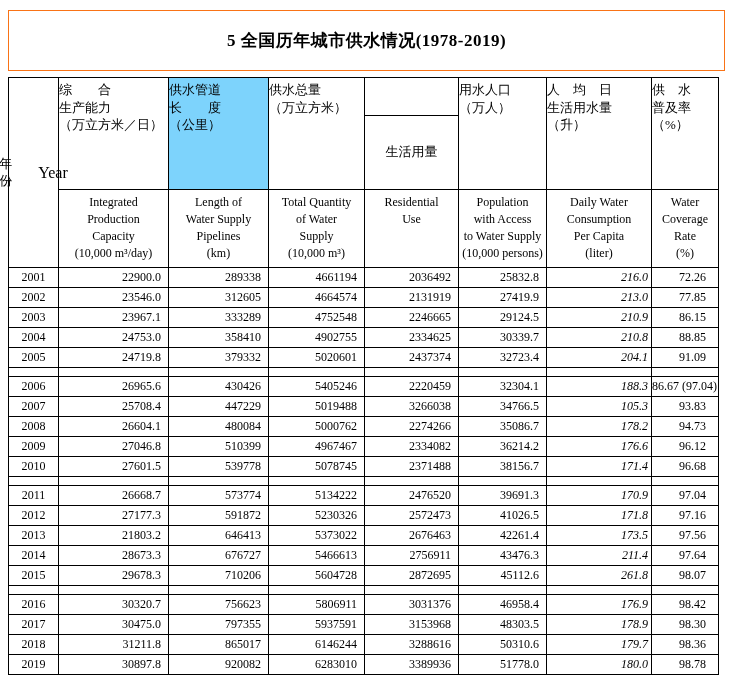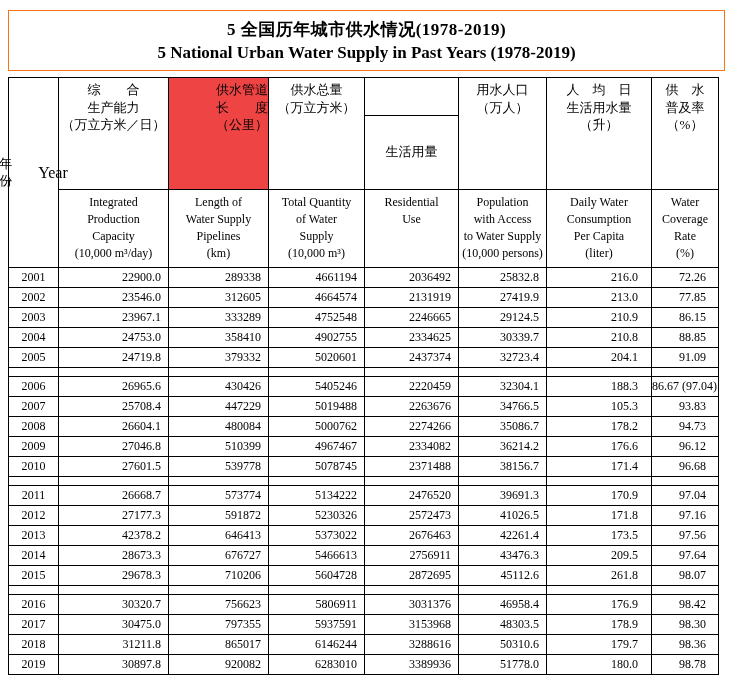--- a/index.html
+++ b/index.html
@@ -38,21 +38,21 @@
     font-weight: normal;
     box-sizing: border-box;
   }
   
   tr.zh-row th {
     font-size: 13px;
     line-height: 1.35;
     height: 59px;
     vertical-align: top;
     padding-top: 3px;
-    text-align: center;
+    text-align: left;
     white-space: pre-line;
     margin-top: 8px;
   }
   tr.en-row th {
     font-size: 12px;
     line-height: 1.42;
     height: 78px;
     vertical-align: top;
     padding-top: 4px;
     text-align: center;
@@ -75,42 +75,41 @@
   .split-label {
     height: 38px;
     display: flex; align-items: center; justify-content: center;
     font-size: 13px;
   }
   
   tr.data-row { height: 20px; }
   tr.data-row td { font-size: 12px; white-space: nowrap; }
   td.c-year { text-align: center; }
   td.c-num  { text-align: right; padding-right: 7px; }
-  td.col6   { padding-right: 13px; }
+  td.col6   { padding-right: 3px; font-style: italic; }
   td.col7   { padding-right: 12px; }
   td.long   { padding-right: 1px; font-size: 11px; }
   tr.spacer { height: 9px; }
   
   tr.note-row td {
     height: 26px;
     font-size: 12.5px;
     text-align: left;
     padding-left: 3px;
     white-space: nowrap;
     overflow: hidden;
   }
 </style>
 </head>
 <body>
 
 <div class="page">
 
   <div class="title-box">
     <div class="title-zh">5 全国历年城市供水情况(1978-2019)</div>
-    <div class="title-en">5 National Urban Water Supply in Past Years (1978-2019)</div>
   </div>
 
   <table class="data-table">
     <colgroup>
       <col style="width:50px">
         <col style="width:110px">
         <col style="width:100px">
         <col style="width:96px">
       <col style="width:94px">
         <col style="width:88px">
@@ -121,21 +120,21 @@
       <tr class="zh-row">
         <th rowspan="2" class="year-th">
           <div class="year-wrap">
             <div class="year-zh">年份</div>
             <div class="year-en">Year</div>
           </div>
         </th>
         <th>综　　合
 生产能力
 （万立方米／日）</th>
-        <th style="background-color: #ef4444; padding-left: 47px;">供水管道
+        <th style="background-color: #7dd3fc;">供水管道
 长　　度
 （公里）</th>
         <th>供水总量
 （万立方米）</th>
         <th class="split-th">
           <div class="split-top"></div>
           <div class="split-label">生活用量</div>
         </th>
         <th>用水人口
 （万人）</th>
@@ -244,21 +243,21 @@
           <td class="c-num col4">2220459</td>
           <td class="c-num col5">32304.1</td>
           <td class="c-num col6">188.3</td>
           <td class="c-num col7 long">86.67 (97.04)</td>
         </tr>
         <tr class="data-row">
           <td class="c-year">2007</td>
           <td class="c-num col1">25708.4</td>
           <td class="c-num col2">447229</td>
           <td class="c-num col3">5019488</td>
-          <td class="c-num col4">2263676</td>
+          <td class="c-num col4">3266038</td>
           <td class="c-num col5">34766.5</td>
           <td class="c-num col6">105.3</td>
           <td class="c-num col7">93.83</td>
         </tr>
         <tr class="data-row">
           <td class="c-year">2008</td>
           <td class="c-num col1">26604.1</td>
           <td class="c-num col2">480084</td>
           <td class="c-num col3">5000762</td>
           <td class="c-num col4">2274266</td>
@@ -311,36 +310,36 @@
           <td class="c-num col1">27177.3</td>
           <td class="c-num col2">591872</td>
           <td class="c-num col3">5230326</td>
           <td class="c-num col4">2572473</td>
           <td class="c-num col5">41026.5</td>
           <td class="c-num col6">171.8</td>
           <td class="c-num col7">97.16</td>
         </tr>
         <tr class="data-row">
           <td class="c-year">2013</td>
-          <td class="c-num col1">42378.2</td>
+          <td class="c-num col1">21803.2</td>
           <td class="c-num col2">646413</td>
           <td class="c-num col3">5373022</td>
           <td class="c-num col4">2676463</td>
           <td class="c-num col5">42261.4</td>
           <td class="c-num col6">173.5</td>
           <td class="c-num col7">97.56</td>
         </tr>
         <tr class="data-row">
           <td class="c-year">2014</td>
           <td class="c-num col1">28673.3</td>
           <td class="c-num col2">676727</td>
           <td class="c-num col3">5466613</td>
           <td class="c-num col4">2756911</td>
           <td class="c-num col5">43476.3</td>
-          <td class="c-num col6">209.5</td>
+          <td class="c-num col6">211.4</td>
           <td class="c-num col7">97.64</td>
         </tr>
         <tr class="data-row">
           <td class="c-year">2015</td>
           <td class="c-num col1">29678.3</td>
           <td class="c-num col2">710206</td>
           <td class="c-num col3">5604728</td>
           <td class="c-num col4">2872695</td>
           <td class="c-num col5">45112.6</td>
           <td class="c-num col6">261.8</td>

